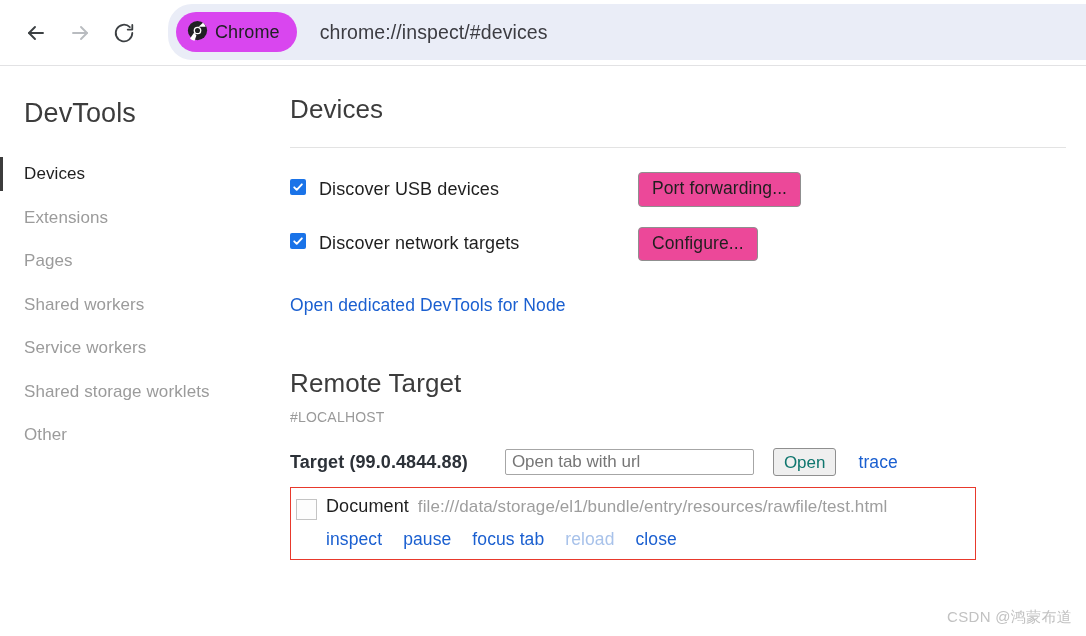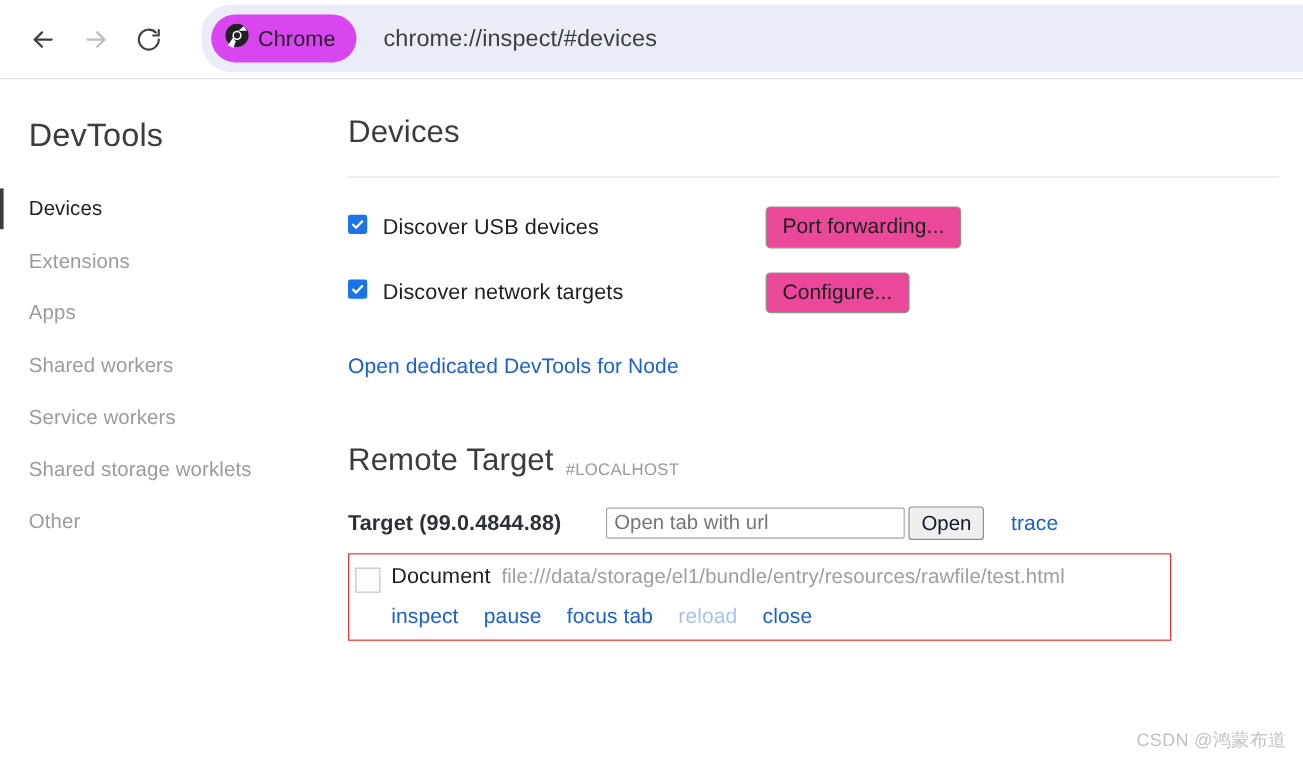--- a/index.html
+++ b/index.html
@@ -196,22 +196,23 @@
     letter-spacing: 0.1px;
   }
   .node-link {
     display: inline-block;
     margin-top: 14px;
   }
 
   .remote-heading {
     margin-top: 52px;
     display: flex;
-    align-items: flex-end;
+    align-items: flex-start;
     gap: 10px;
+    flex-direction: column;
   }
   .remote-heading h2 {
     font-size: 26px;
     font-weight: 400;
     color: #3c3c3c;
     margin: 0;
     letter-spacing: 0.1px;
   }
   .remote-host {
     font-size: 14px;
@@ -242,27 +243,27 @@
     width: 249px;
     padding: 0 6px;
     margin-left: 37px;
     box-sizing: border-box;
     outline: none;
   }
   .url-input::placeholder { color: #767676; opacity: 1; }
   .open-btn {
     font-family: "Liberation Sans", sans-serif;
     font-size: 17px;
-    color: #0f172a;
+    color: #0f766e;
     background: #efefef;
     border: 1px solid #8f8f8f;
     border-radius: 3px;
     height: 28px;
     padding: 0 10px;
-    margin-left: 3px;
+    margin-left: 19px;
     cursor: pointer;
     line-height: 1;
   }
   .trace-link {
     margin-left: 22px;
     font-size: 17.5px;
   }
 
   .target-card {
     margin-top: 11px;
@@ -365,21 +366,21 @@
   </div>
 </div>
 
 <div class="page">
 
   <div class="sidebar">
     <div class="brand">DevTools</div>
     <div class="nav-list">
       <div class="nav-item active"><span>Devices</span></div>
       <div class="nav-item"><span>Extensions</span></div>
-      <div class="nav-item"><span>Apps</span></div>
+      <div class="nav-item"><span>Pages</span></div>
       <div class="nav-item"><span>Shared workers</span></div>
       <div class="nav-item"><span>Service workers</span></div>
       <div class="nav-item"><span>Shared storage worklets</span></div>
       <div class="nav-item"><span>Other</span></div>
     </div>
   </div>
 
   <div class="content">
 
     <h1 class="section-title">Devices</h1>

